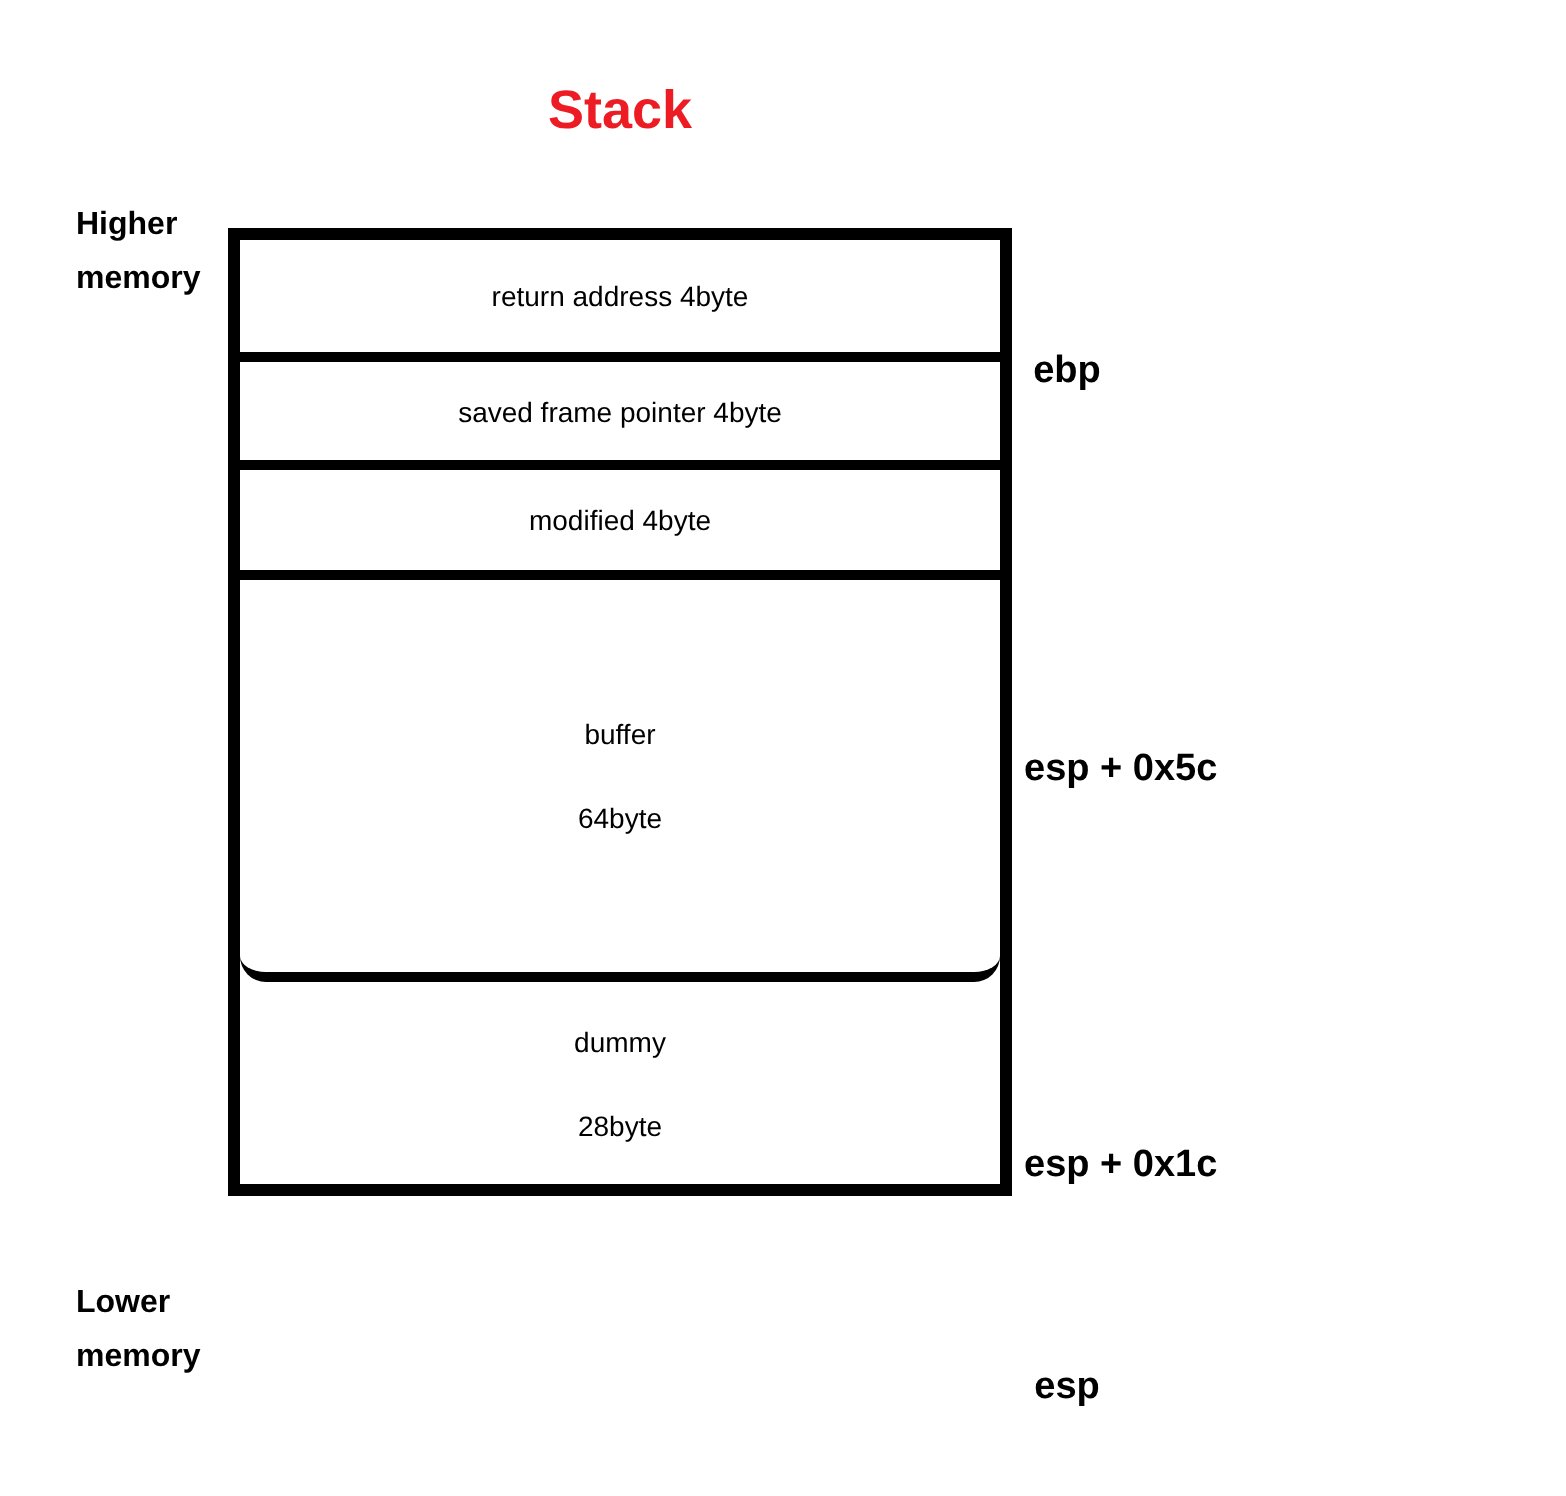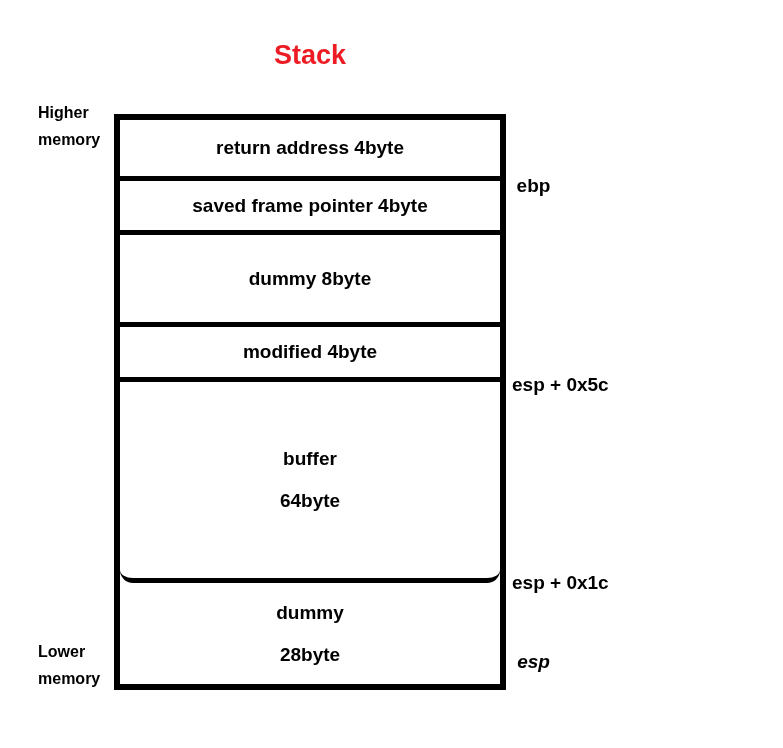--- a/index.html
+++ b/index.html
@@ -50,40 +50,40 @@
     box-sizing: content-box;
   }
   .stack-row:last-child { border-bottom: none; }
   .row-1 { height: 56px; }
   .row-2 { height: 49px; }
   .row-3 { height: 87px; }
   .row-4 { height: 50px; }
   .row-5 { height: 196px; border-radius: 13px; }
   .row-6 { height: 101px; }
   .cell-line {
-    font-size: 19px;
-    font-weight: bold;
+    font-size: 14px;
+    font-weight: normal;
     line-height: 22px;
     white-space: nowrap;
   }
   .cell-line + .cell-line { margin-top: 20px; }
 
   .pointer {
     position: absolute;
     left: 512px;
     height: 32px;
     display: flex;
     align-items: center;
     gap: 11px;
     flex-direction: column;
   }
   .pointer-ebp      { top: 164px; }
   .pointer-esp-0x5c { top: 363px; }
   .pointer-esp-0x1c { top: 561px; }
-  .pointer-esp      { top: 640px; font-style: italic; }
+  .pointer-esp      { top: 672px; }
   .pointer-label {
     font-size: 19px;
     font-weight: bold;
     white-space: nowrap;
   }
   .arrow-icon { display: block; }
 </style>
 </head>
 <body>
 
@@ -100,23 +100,20 @@
     <div>Lower</div>
     <div>memory</div>
   </div>
 
   <div class="stack-box">
     <div class="stack-row row-1">
       <div class="cell-line">return address 4byte</div>
     </div>
     <div class="stack-row row-2">
       <div class="cell-line">saved frame pointer 4byte</div>
-    </div>
-    <div class="stack-row row-3">
-      <div class="cell-line">dummy 8byte</div>
     </div>
     <div class="stack-row row-4">
       <div class="cell-line">modified 4byte</div>
     </div>
     <div class="stack-row row-5">
       <div class="cell-line">buffer</div>
       <div class="cell-line">64byte</div>
     </div>
     <div class="stack-row row-6">
       <div class="cell-line">dummy</div>

